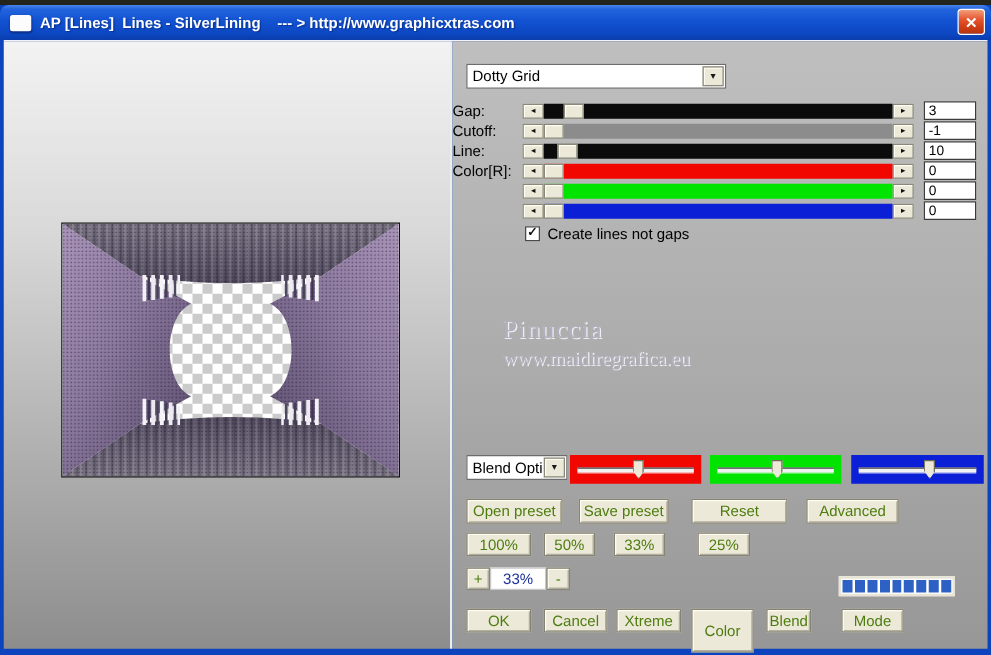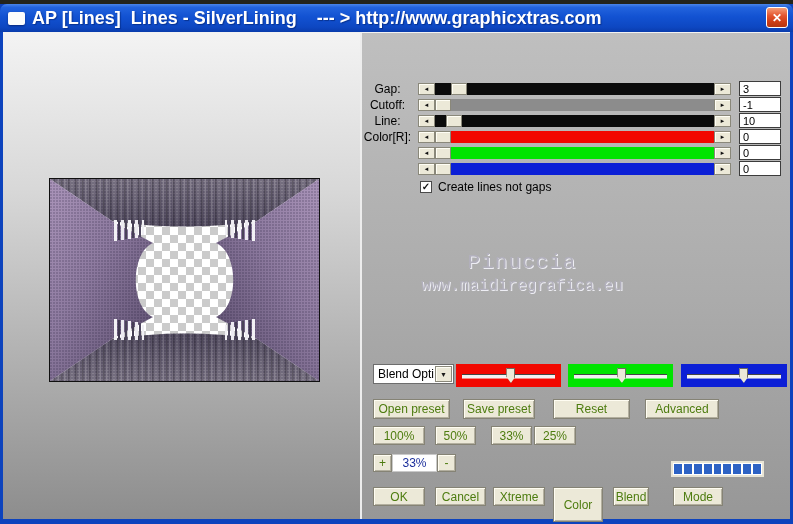--- a/index.html
+++ b/index.html
@@ -4,59 +4,59 @@
 <style>
   html,body{margin:0;padding:0;overflow:hidden;}
   body{width:793px;height:524px;font-family:"Liberation Sans",sans-serif;-webkit-font-smoothing:none;}
   .window{position:relative;width:793px;height:524px;background:#0d43bd;}
   .desktop-strip{position:absolute;top:0;left:0;right:0;height:4px;background:#23241c;}
   .titlebar{position:absolute;top:4px;left:0;right:0;height:28px;border-radius:7px 7px 0 0;
     background:linear-gradient(180deg,#4a85e8 0%,#2263dd 12%,#1252d2 45%,#0d47c2 82%,#0a3cac 100%);
     display:flex;align-items:center;padding-left:8px;box-sizing:border-box;}
   .app-icon{width:17px;height:13px;background:#fcfcfc;border-radius:2px;margin-right:7px;
     box-shadow:0 1px 2px rgba(0,0,40,.45);flex:0 0 auto;}
-  .title-text{color:#fff;font-size:18px;font-weight:bold;white-space:pre;
+  .title-text{color:#fff;font-size:12px;font-weight:bold;white-space:pre;
     text-shadow:1px 1px 1px rgba(0,30,100,.55);}
   .close-button{position:absolute;right:5px;top:3px;width:22px;height:21px;border-radius:3px;
     border:1px solid #fff;box-sizing:border-box;cursor:pointer;
     background:linear-gradient(180deg,#f59d78 0%,#e4552f 40%,#d03f17 70%,#b53510 100%);
     color:#fff;font-size:12px;font-weight:bold;display:flex;align-items:center;justify-content:center;}
   .content{position:absolute;top:32px;left:3px;right:3px;bottom:5px;display:flex;
     border-top:1px solid #f2f2f2;box-sizing:border-box;}
   
   .preview-panel{width:359px;flex:0 0 auto;position:relative;
     background:linear-gradient(180deg,#f3f3f3 0%,#d8d8d8 32%,#b4b4b4 64%,#8d8d8d 100%);
     border-right:2px solid #ededed;box-sizing:border-box;}
   .preview-image{position:absolute;left:46px;top:145px;width:269px;height:202px;border:1px solid #101010;}
   
   .controls-panel{flex:1;position:relative;background:linear-gradient(180deg,#bfbfbf 0%,#ababab 55%,#979797 100%);}
   .combo{position:absolute;background:#fff;border:1px solid #6d6d6d;box-sizing:border-box;
     font-size:12px;color:#000;display:flex;align-items:center;padding-left:4px;overflow:hidden;white-space:nowrap;cursor:pointer;}
   .combo-btn{position:absolute;right:1px;top:1px;bottom:1px;width:17px;background:#ece9d8;
     border:1px solid #8a887a;box-shadow:inset 1px 1px 0 #fffef5;box-sizing:border-box;
     display:flex;align-items:center;justify-content:center;font-size:7px;color:#1a1a1a;}
   .param-row{position:absolute;left:0;width:100%;height:15px;}
-  .param-label{position:absolute;left:0;top:1px;width:51px;text-align:center;font-size:12px;color:#000;}
+  .param-label{position:absolute;left:0;top:1px;width:51px;text-align:left;font-size:12px;color:#000;}
   .hslider{position:absolute;left:56px;top:2px;width:313px;height:12px;display:flex;cursor:pointer;}
   .sbtn{flex:0 0 auto;width:17px;height:12px;background:#ece9d8;border:1px solid #8a887a;
     box-shadow:inset 1px 1px 0 #fffef5;box-sizing:border-box;font-size:6px;line-height:10px;
     text-align:center;color:#111;}
   .strack{flex:1;position:relative;height:12px;background:#000;}
   .sthumb{position:absolute;top:0;left:0;width:16px;height:12px;background:#ece9d8;
     border:1px solid #8a887a;box-shadow:inset 1px 1px 0 #fffef5;box-sizing:border-box;}
   .valbox{position:absolute;left:377px;top:0;width:42px;height:15px;background:#fff;
     border:1px solid #3c3c3c;box-sizing:border-box;font-size:11px;color:#000;padding:1px 0 0 3px;}
   .checkbox-row{position:absolute;left:58px;top:147px;display:flex;align-items:center;cursor:pointer;}
   .checkbox-box{width:12px;height:12px;background:#fff;border:1px solid #4a4a4a;box-sizing:border-box;
     display:flex;align-items:center;justify-content:center;font-size:10px;font-weight:bold;color:#101010;}
   .checkbox-box .mark{display:none;line-height:10px;}
   .checkbox-row.checked .checkbox-box .mark{display:inline;}
   .checkbox-label{font-size:12px;color:#000;margin-left:6px;}
-  .watermark{position:absolute;left:40px;top:218px;width:240px;text-align:center;color:#b2b0bd;
-    text-shadow:1px 1px 0 #eeeef4;font-family:Liberation Mono, monospace;pointer-events:none;}
+  .watermark{position:absolute;left:40px;top:218px;width:240px;color:#b2b0bd;
+    text-shadow:1px 1px 0 #eeeef4;font-family:Liberation Serif, serif;pointer-events:none;}
   .watermark .wm1{font-size:21px;letter-spacing:1px;}
   .watermark .wm2{font-size:16px;margin-top:3px;}
   .cslider{position:absolute;height:23px;width:105px;cursor:pointer;}
   .cgroove{position:absolute;left:6px;right:6px;top:10px;height:3px;background:#f2f2f2;
     border-top:1px solid #444;box-shadow:0 1px 0 rgba(255,255,255,.5);}
   .cpointer{position:absolute;top:4px;width:9px;height:15px;background:#ece9d8;border:1px solid #6d6b5e;
     box-sizing:border-box;clip-path:polygon(0 0,100% 0,100% 58%,50% 100%,0 58%);}
   .btn{position:absolute;background:#ece9d8;border:1px solid #858375;box-sizing:border-box;
     box-shadow:inset 1px 1px 0 #fffdf2,inset -1px -1px 0 #b3af9f;font-size:12px;color:#4d7c0f;
     display:flex;align-items:center;justify-content:center;cursor:pointer;font-family:"Liberation Sans",sans-serif;}
@@ -147,20 +147,26 @@
           <use href="#stripesTL"></use>
           <use href="#stripesTL" transform="translate(269,0) scale(-1,1)"></use>
           <use href="#stripesTL" transform="translate(0,202) scale(1,-1)"></use>
           <use href="#stripesTL" transform="translate(269,202) scale(-1,-1)"></use>
         </svg>
       </div>
     </div>
 
     <div class="controls-panel">
 
+      <div class="combo" style="left:11px;top:18px;width:208px;height:20px;">
+        <span>Dotty Grid</span>
+        <span class="combo-btn">
+          <span>▼</span>
+        </span>
+      </div>
 
       <div class="param-row" style="top:48px;">
         <span class="param-label">Gap:</span>
         <div class="hslider">
           <span class="sbtn">◄</span>
           <div class="strack" style="background: rgb(11, 11, 11);">
             <div class="sthumb" style="left: 16px;"></div>
           </div>
           <span class="sbtn">►</span>
         </div>
@@ -259,21 +265,21 @@
       </div>
 
       <div class="btn" style="left:11px;top:366px;width:77px;height:20px;">Open preset</div>
       <div class="btn" style="left:101px;top:366px;width:72px;height:20px;">Save preset</div>
       <div class="btn" style="left:191px;top:366px;width:77px;height:20px;">Reset</div>
       <div class="btn" style="left:283px;top:366px;width:74px;height:20px;">Advanced</div>
 
       <div class="btn" style="left:11px;top:393px;width:52px;height:19px;">100%</div>
       <div class="btn" style="left:73px;top:393px;width:41px;height:19px;">50%</div>
       <div class="btn" style="left:129px;top:393px;width:41px;height:19px;">33%</div>
-      <div class="btn" style="left:172px;top:393px;width:42px;height:19px;">25%</div>
+      <div class="btn" style="left:196px;top:393px;width:42px;height:19px;">25%</div>
 
       <div class="btn" style="left:11px;top:421px;width:19px;height:18px;">+</div>
       <div class="spin-val" style="left:30px;top:421px;width:45px;height:18px;">33%</div>
       <div class="btn" style="left:75px;top:421px;width:19px;height:18px;">-</div>
 
       <div class="progress">
           <div class="seg" style="background: rgb(45, 98, 196);"></div>
           <div class="seg" style="background: rgb(45, 98, 196);"></div>
           <div class="seg" style="background: rgb(45, 98, 196);"></div>
           <div class="seg" style="background: rgb(45, 98, 196);"></div>

